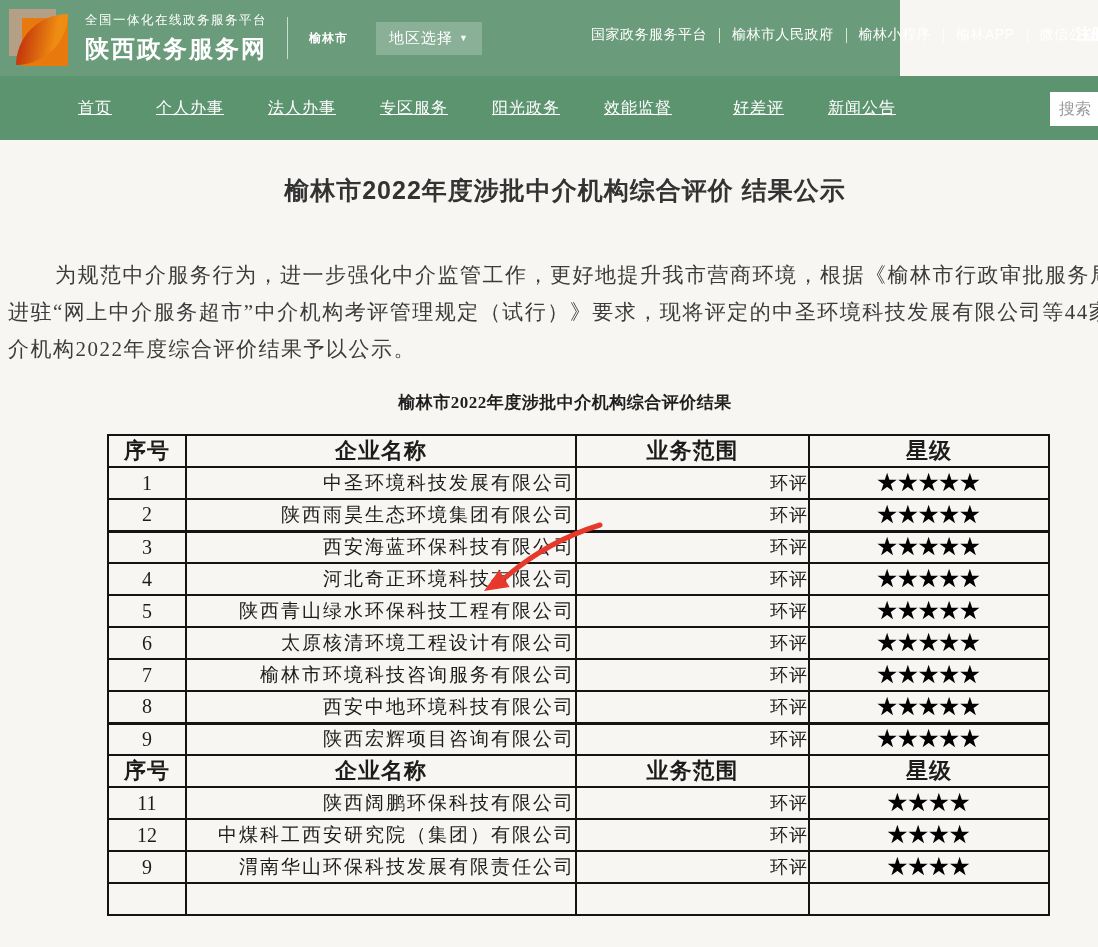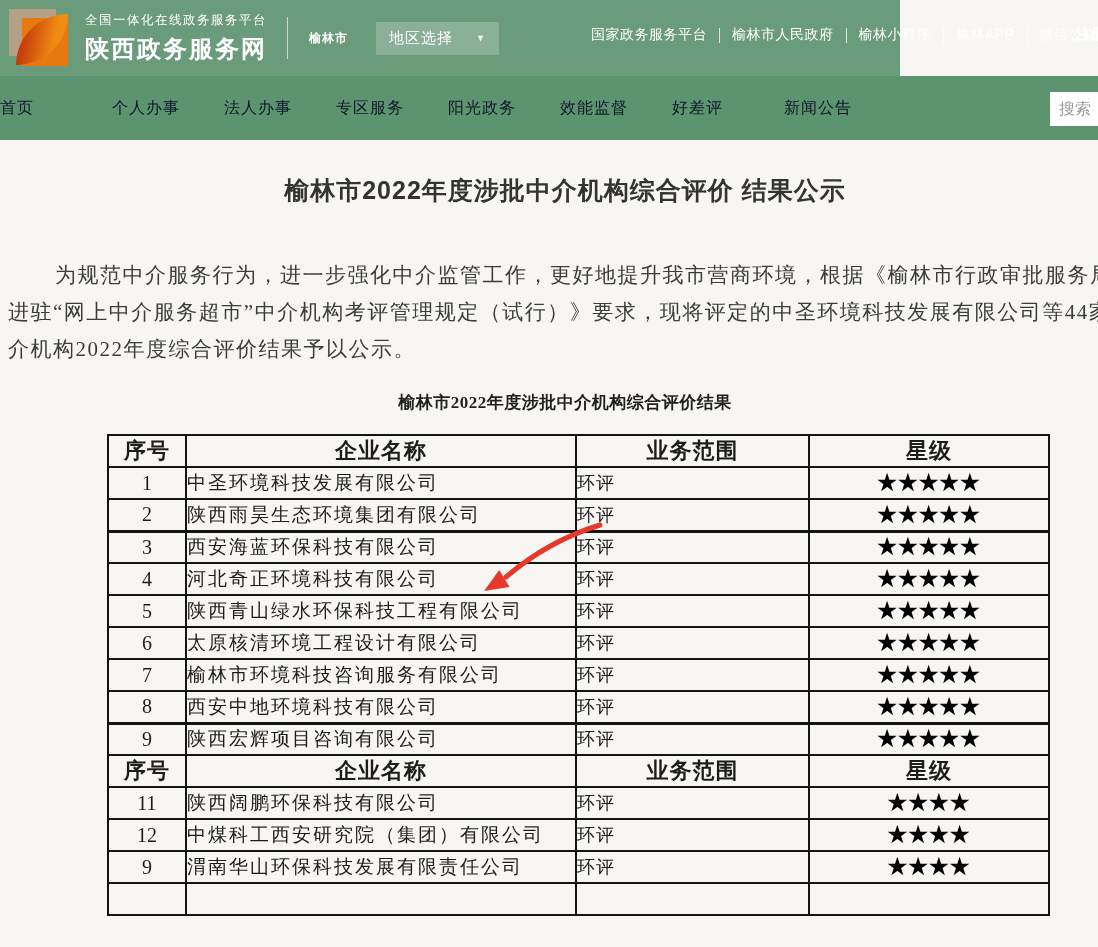--- a/index.html
+++ b/index.html
@@ -24,36 +24,36 @@
   .logo-leaf{position:absolute;left:8px;top:9px;width:52px;height:51px;
     background:linear-gradient(100deg,#c63c0c 18%,#ef8c12 72%);
     border-radius:100% 0 100% 0;}
   .brand{margin-left:13px;color:#fff;}
   .brand .platform{font-size:12.5px;letter-spacing:1.5px;margin-bottom:4px;}
   .brand .site{font-size:24px;font-weight:700;letter-spacing:2px;}
   .hdr-divider{width:1px;height:42px;background:rgba(255,255,255,.65);margin:0 21px 0 20px;}
   .city{color:#fff;font-size:12px;font-weight:600;letter-spacing:1px;}
   .region-btn{
     margin-left:28px;background:rgba(255,255,255,.22);color:#fff;border:none;
-    font-size:15px;padding:7px 13px;display:flex;align-items:center;gap:23px;cursor:pointer;
+    font-size:15px;padding:7px 13px;display:flex;align-items:center;gap:6px;cursor:pointer;
     font-family:inherit;letter-spacing:1px;
   }
   .caret{font-size:9px;line-height:1;opacity:.95;}
   .top-links{position:absolute;left:591px;top:26px;display:flex;align-items:center;color:#fff;font-size:14px;}
   .top-link{white-space:nowrap;cursor:pointer;letter-spacing:.5px;}
   .v-sep{width:1px;height:15px;background:rgba(255,255,255,.75);margin:0 12px;}
   .register{position:absolute;left:1076px;top:25px;color:#fff;font-size:15px;font-weight:600;white-space:nowrap;cursor:pointer;}
   
   .navbar{
     position:absolute;top:76px;left:0;width:1098px;height:64px;
     background:var(--nav-green);display:flex;align-items:center;
   }
   .nav-item{
-    width:112px;text-align:left;color:#0f172a;font-size:16px;letter-spacing:1px;
-    cursor:pointer;white-space:nowrap;
+    width:112px;text-align:right;color:#ffffff;font-size:16px;letter-spacing:1px;
+    cursor:pointer;white-space:nowrap;text-decoration:underline;
   }
   .search-box{
     position:absolute;left:1050px;top:16px;width:122px;height:34px;background:#fff;
   }
   .search-box input{
     width:100%;height:100%;border:none;outline:none;padding:0 0 0 9px;
     font-size:16px;color:#555;font-family:inherit;background:transparent;
   }
   .search-box input::placeholder{color:#9a9a9a;}
   
@@ -70,22 +70,22 @@
     font-family:"Liberation Serif","DejaVu Serif",serif;letter-spacing:.5px;
   }
   table.eval{
     margin:20px 0 0 107px;border-collapse:collapse;table-layout:fixed;width:941px;
     border:2.5px solid var(--table-border);
     font-family:"Liberation Serif","DejaVu Serif",serif;color:#1c1c1c;
   }
   table.eval th,table.eval td{border:2px solid var(--table-border);height:32px;padding:0;overflow:hidden;}
   tr.header-row th{font-size:22px;font-weight:700;text-align:center;letter-spacing:1px;}
   td.cell-no{text-align:center;font-size:20px;}
-  td.cell-name{text-align:left;padding-left:14px;font-size:19px;letter-spacing:2px;white-space:nowrap;}
-  td.cell-scope{text-align:left;font-size:18px;letter-spacing:1px;}
+  td.cell-name{text-align:right;padding-left:14px;font-size:19px;letter-spacing:2px;white-space:nowrap;}
+  td.cell-scope{text-align:right;font-size:18px;letter-spacing:1px;}
   td.cell-stars{text-align:center;font-size:22px;letter-spacing:1px;color:var(--star-color);font-weight:700;}
   tr.thick-top td{border-top-width:3px;}
   tr.sliver td{border-bottom:none;}
   
   .arrow-annotation{position:absolute;left:470px;top:515px;width:140px;height:85px;z-index:5;pointer-events:none;}
 </style>
 </head>
 <body>
 
 <header class="topbar">

